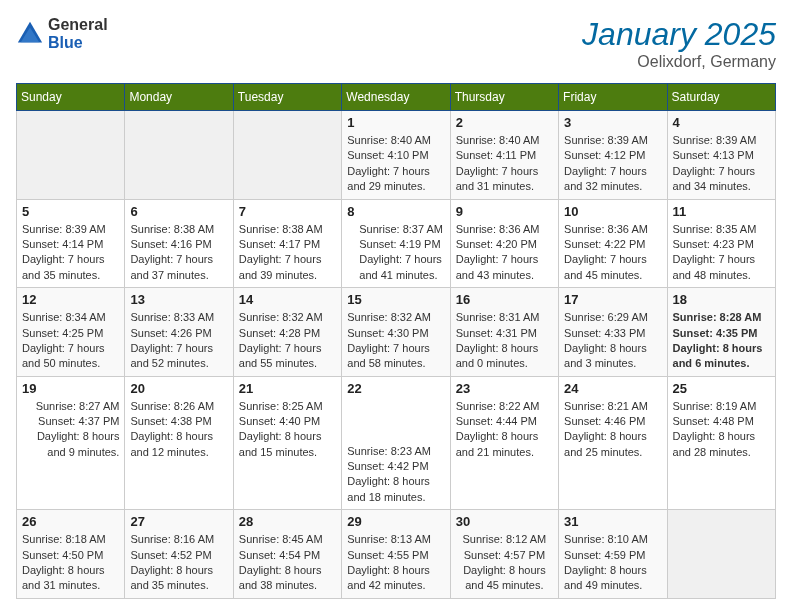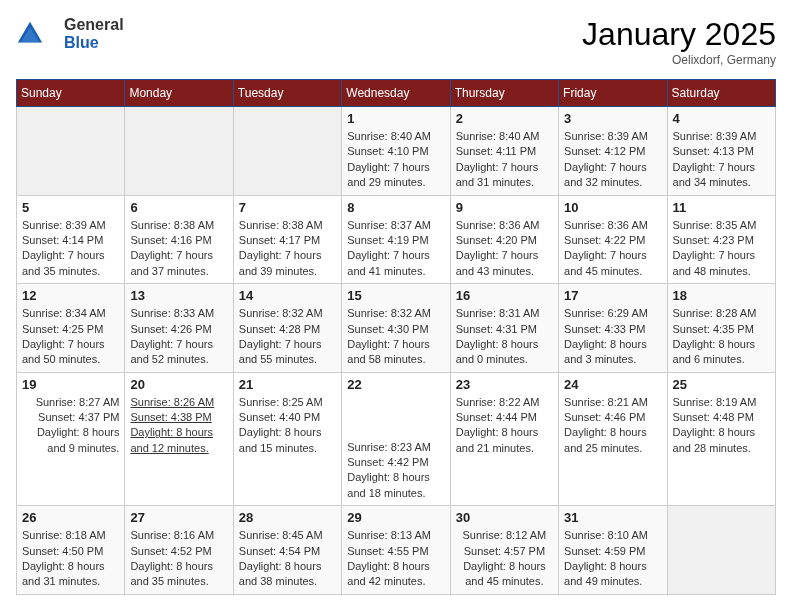--- a/index.html
+++ b/index.html
@@ -12,21 +12,21 @@
     }
     .header {
       display: flex;
       justify-content: space-between;
       align-items: flex-start;
       margin-bottom: 12px;
     }
     .logo {
       display: flex;
       align-items: center;
-      gap: 20px;
+      gap: 4px;
     }
     .logo-text {
       display: flex;
       flex-direction: column;
       line-height: 1.1;
     }
     .logo-general {
       font-size: 16px;
       font-weight: bold;
       color: #333;
@@ -39,33 +39,34 @@
     .logo-icon {
       width: 28px;
       height: 28px;
     }
     .title-block {
       text-align: right;
     }
     .month-title {
       font-size: 32px;
       font-weight: 300;
-      color: #000000;
+      color: #0369a1;
+      font-style: italic;
     }
     .location {
-      font-size: 12px;
+      font-size: 16px;
       color: #555;
     }
     .calendar {
       width: 100%;
       border-collapse: collapse;
       font-size: 11px;
     }
     .calendar thead th {
-      background: #7f1d1d;
+      background: #4d7c0f;
       color: #fff;
       padding: 6px 4px;
       text-align: left;
       font-weight: normal;
       font-size: 12px;
       border: 1px solid #1a4d8c;
     }
     .calendar tbody td {
       border: 1px solid #ccc;
       vertical-align: top;
@@ -175,21 +176,21 @@
         </td>
         <td>
           <div class="day-number">7</div>
           <div class="day-detail" style="white-space: pre-line;">Sunrise: 8:38 AM
 Sunset: 4:17 PM
 Daylight: 7 hours
 and 39 minutes.</div>
         </td>
         <td>
           <div class="day-number">8</div>
-          <div class="day-detail" style="white-space: pre-line;">Sunrise: 8:37 AM
+          <div class="day-detail" style="white-space: pre-line; margin-left: 12px;">Sunrise: 8:37 AM
 Sunset: 4:19 PM
 Daylight: 7 hours
 and 41 minutes.</div>
         </td>
         <td>
           <div class="day-number">9</div>
           <div class="day-detail" style="white-space: pre-line;">Sunrise: 8:36 AM
 Sunset: 4:20 PM
 Daylight: 7 hours
 and 43 minutes.</div>
@@ -247,37 +248,37 @@
         </td>
         <td>
           <div class="day-number">17</div>
           <div class="day-detail" style="white-space: pre-line;">Sunrise: 6:29 AM
 Sunset: 4:33 PM
 Daylight: 8 hours
 and 3 minutes.</div>
         </td>
         <td>
           <div class="day-number">18</div>
-          <div class="day-detail" style="white-space: pre-line;">Sunrise: 8:28 AM
+          <div class="day-detail" style="white-space: pre-line; font-weight: bold;">Sunrise: 8:28 AM
 Sunset: 4:35 PM
 Daylight: 8 hours
 and 6 minutes.</div>
         </td>
       </tr>
       <tr>
         <td>
           <div class="day-number">19</div>
           <div class="day-detail" style="white-space: pre-line; text-align: right;">Sunrise: 8:27 AM
 Sunset: 4:37 PM
 Daylight: 8 hours
 and 9 minutes.</div>
         </td>
         <td>
           <div class="day-number">20</div>
-          <div class="day-detail" style="white-space: pre-line; text-decoration: underline;">Sunrise: 8:26 AM
+          <div class="day-detail" style="white-space: pre-line;">Sunrise: 8:26 AM
 Sunset: 4:38 PM
 Daylight: 8 hours
 and 12 minutes.</div>
         </td>
         <td>
           <div class="day-number">21</div>
           <div class="day-detail" style="white-space: pre-line;">Sunrise: 8:25 AM
 Sunset: 4:40 PM
 Daylight: 8 hours
 and 15 minutes.</div>

